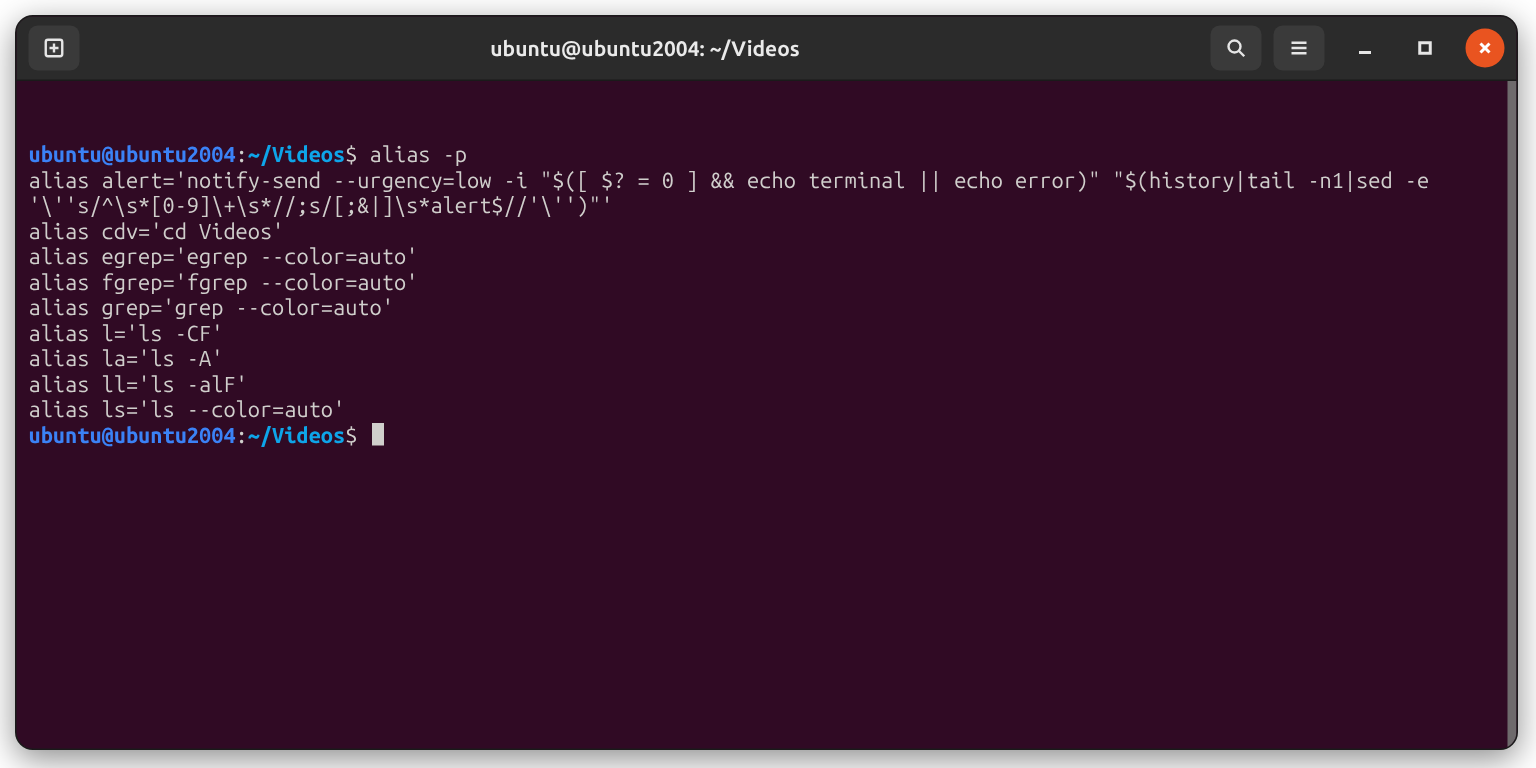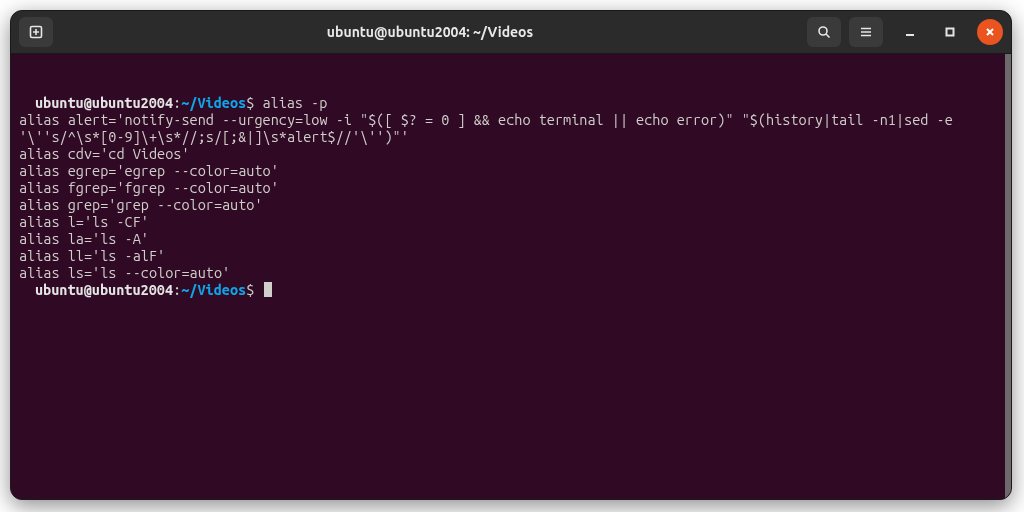--- a/index.html
+++ b/index.html
@@ -73,21 +73,21 @@
     word-break: break-all;
     font-family: "Ubuntu Mono","DejaVu Sans Mono",monospace;
   }
   .scroll {
     position: absolute;
     top: 0; right: 0; bottom: 0;
     width: 6px;
     background: #6e6a6c;
     border-radius: 0;
   }
-  .user { color: #e5e5e5; font-weight: bold; margin-left: 16px; }
+  .user { color: #3b82f6; font-weight: bold; }
   .path { color: #0ea5e9; font-weight: bold; }
   .dollar { color: #d0cfcc; }
   .cursor {
     display: inline-block;
     width: 8px;
     height: 15px;
     background: #d0cfcc;
     vertical-align: -2px;
     margin-left: 2px;
   }

